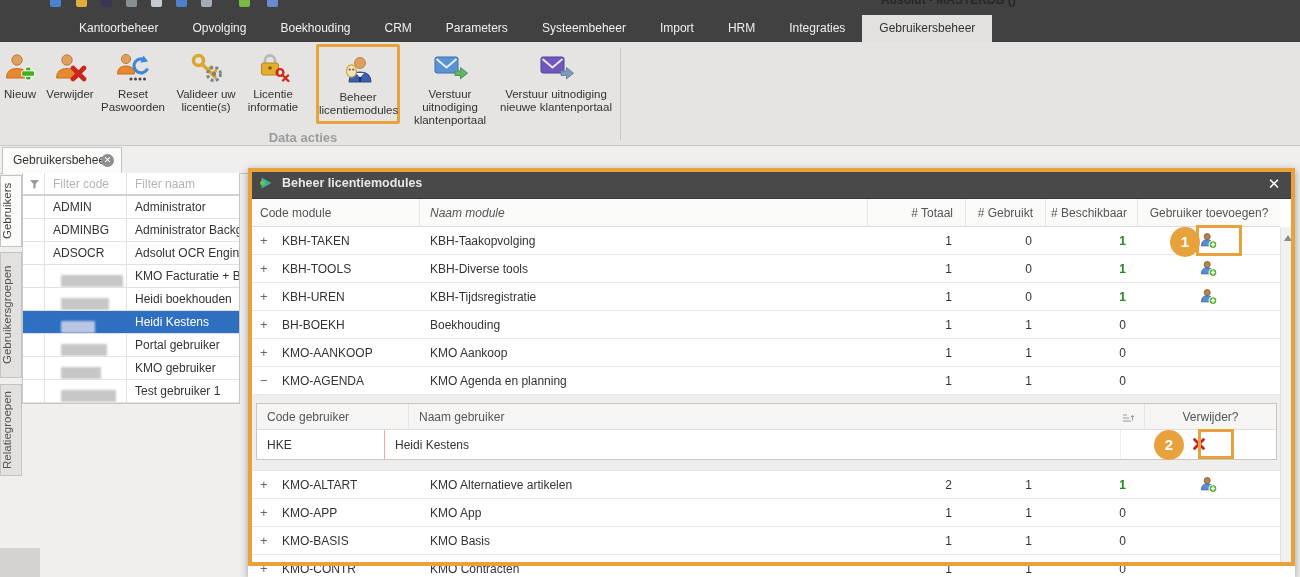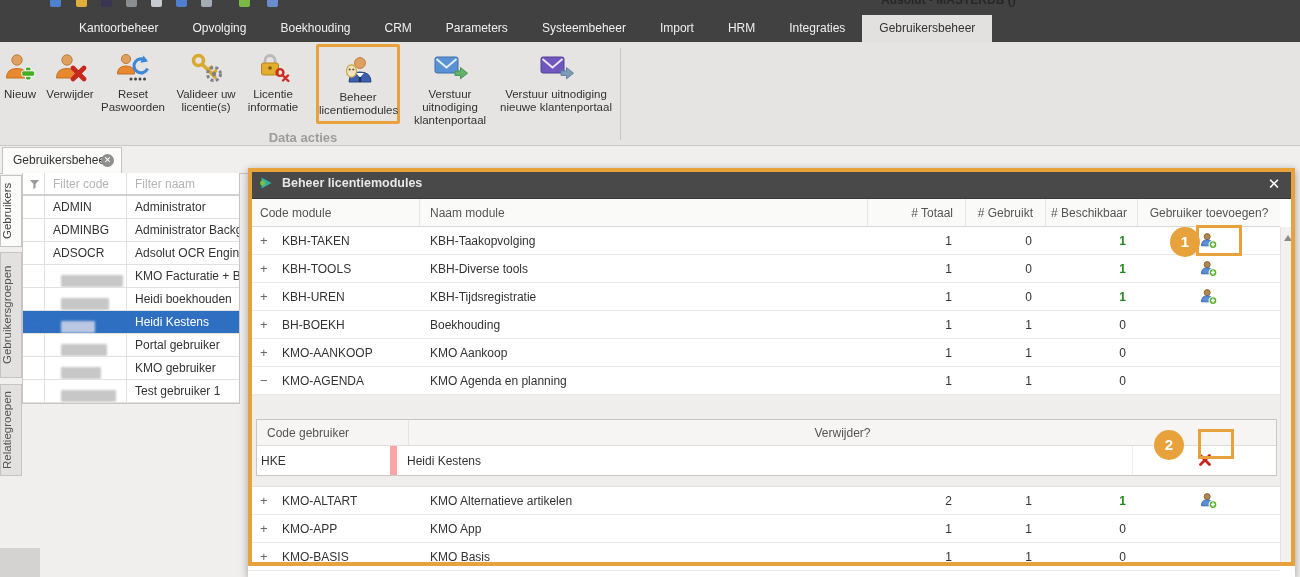--- a/index.html
+++ b/index.html
@@ -55,47 +55,47 @@
 
   
   .modal { position:absolute; left:248px; top:168px; width:1047px; height:409px; background:#fff; overflow:hidden; box-shadow:0 2px 8px rgba(0,0,0,.35); }
   .m-title { position:absolute; left:0; top:0; width:100%; height:31px; background:#494949; border-bottom:1px solid #3a3a3a; }
   .m-title .logo { position:absolute; left:10px; top:7px; }
   .m-title .ttl { position:absolute; left:34px; top:8px; font-size:12.5px; font-weight:bold; color:#e8e8e8; }
   .m-title .mclose { position:absolute; right:10px; top:5px; width:22px; height:22px; color:#fff; font-size:15px; line-height:21px; text-align:center; cursor:pointer; }
   .m-header { position:absolute; left:0; top:31px; width:1032px; height:28px; background:#fafaf9; border-bottom:1px solid #d9d9d9; display:flex; font-size:12px; color:#555; }
   .m-header div { padding-top:7px; border-right:1px solid #e6e6e6; height:100%; }
   .mc-code { width:172px; padding-left:12px; }
-  .mc-name { width:448px; padding-left:10px; }
+  .mc-name { width:448px; padding-left:10px;font-style:italic; }
   .mc-num  { width:98px;  text-align:right; padding-right:12px; }
   .mc-num2 { width:80px;  text-align:right; padding-right:12px; }
   .mc-num3 { width:92px;  text-align:right; padding-right:10px; }
   .mc-add  { width:142px; text-align:center; border-right:none !important; }
   .m-body { position:absolute; left:0; top:59px; width:1032px; }
   .m-row { position:relative; height:28px; border-bottom:1px solid #e8e8e8; display:flex; font-size:12px; color:#333; background:#fff; }
   .m-row div { padding-top:7px; }
   .m-row .exp { position:absolute; left:12px; top:6px; width:12px; color:#666; font-size:13px; cursor:pointer; padding:0; }
   .m-row .v-code { width:172px; padding-left:34px; }
   .m-row .v-name { width:448px; padding-left:10px; }
   .m-row .v-tot  { width:98px; text-align:right; padding-right:14px; }
   .m-row .v-used { width:80px; text-align:right; padding-right:14px; }
   .m-row .v-av   { width:92px; text-align:right; padding-right:12px; }
   .m-row .v-av.green { color:#1f8a1f; font-weight:bold; }
   .m-row .v-add  { width:142px; text-align:center; padding-top:5px; }
   .sub-zone { background:#efeeec; padding:8px 0 10px 8px; border-bottom:1px solid #e4e3e1; }
-  .sub-table { width:1021px; border:1px solid #c9c7c5; background:#fff;margin-top:16px; }
+  .sub-table { width:1021px; border:1px solid #c9c7c5; background:#fff; }
   .s-head { height:26px; background:#f6f5f4; border-bottom:1px solid #ddd; display:flex; font-size:12px; color:#555; position:relative; }
   .s-head div { padding-top:6px; }
   .sc-code { width:152px; padding-left:10px; border-right:1px solid #e4e4e4; }
   .sc-name { width:736px; padding-left:10px; border-right:1px solid #e4e4e4; position:relative; }
   .sc-del  { flex:1; text-align:center; }
   .sort-glyph { position:absolute; right:10px; top:8px; }
   .s-row { height:29px; display:flex; font-size:12px; color:#333; }
   .s-row div { padding-top:8px; }
-  .s-row .sv-code { width:140px; padding-left:4px; border-right:7px solid #fca5a5; }
+  .s-row .sv-code { width:128px; padding-left:10px; border-right:1px solid #fca5a5; }
   .s-row .sv-name { width:736px; padding-left:10px; border-right:1px solid #eee; }
   .s-row .sv-del  { flex:1; text-align:center; padding-top:7px; }
   .m-scroll { position:absolute; right:0; top:59px; width:15px; height:335px; background:#f2f1f0; border-left:1px solid #e2e1e0; }
   .m-scroll .sarrow { position:absolute; top:8px; left:3px; width:0; height:0; border-left:4px solid transparent; border-right:4px solid transparent; border-bottom:6px solid #8a8a8a; }
 
   
   .oframe { position:absolute; left:0; top:0; width:1047px; height:398px; border:4px solid #E8A23C; pointer-events:none; z-index:50; }
   .ann-box { position:absolute; border:3px solid #E8A23C; z-index:60; pointer-events:none; }
   .ann-circle { position:absolute; width:30px; height:30px; border-radius:50%; background:#E8A23C; color:#fff; font-size:15px; font-weight:bold; text-align:center; line-height:30px; z-index:61; pointer-events:none; }
 </style>
@@ -417,20 +417,24 @@
           <div class="v-name">KMO Agenda en planning</div>
           <div class="v-tot">1</div>
           <div class="v-used">1</div>
           <div class="v-av">0</div>
           <div class="v-add"></div>
         </div>
         <div class="sub-zone">
           <div class="sub-table">
             <div class="s-head">
               <div class="sc-code">Code gebruiker</div>
+              <div class="sc-name">Naam gebruiker<span class="sort-glyph"><svg width="12" height="11" viewBox="0 0 12 11">
+                    <path d="M1 9 h8 M1 6 h6 M1 3 h4" stroke="#9a9a9a" stroke-width="1.2"></path>
+                    <path d="M10.5 8.5 V3.5 M8.9 5.2 l1.6-1.8 1.6 1.8" stroke="#9a9a9a" fill="none"></path>
+                  </svg></span></div>
               <div class="sc-del">Verwijder?</div>
             </div>
             <div class="s-row">
               <div class="sv-code">HKE</div>
               <div class="sv-name">Heidi Kestens</div>
               <div class="sv-del"><svg width="14" height="14" viewBox="0 0 14 14" style="cursor:pointer">
                   <path d="M2.5 2.5 L11.5 11.5 M11.5 2.5 L2.5 11.5" stroke="#c6211b" stroke-width="2.8" stroke-linecap="round"></path>
                 </svg></div>
             </div>
           </div>

